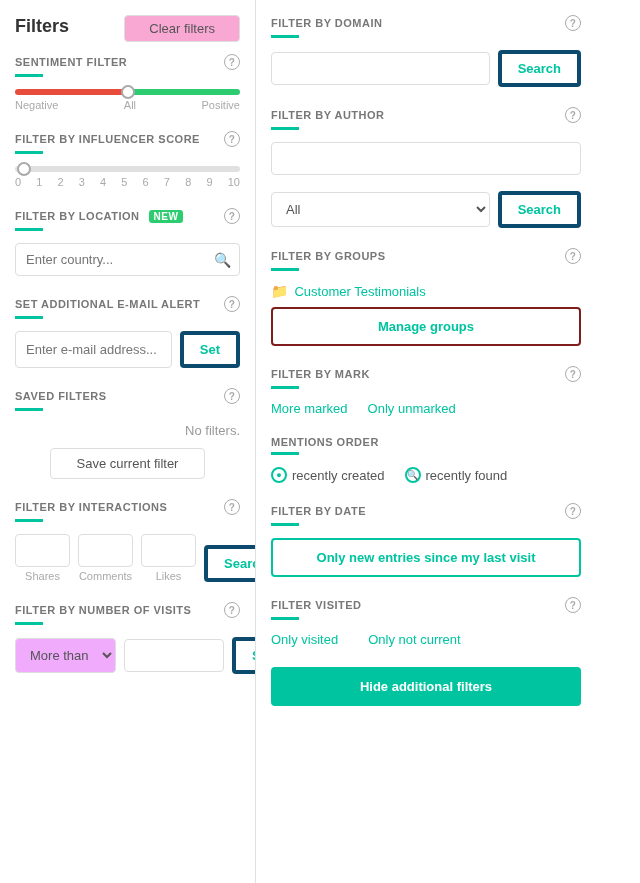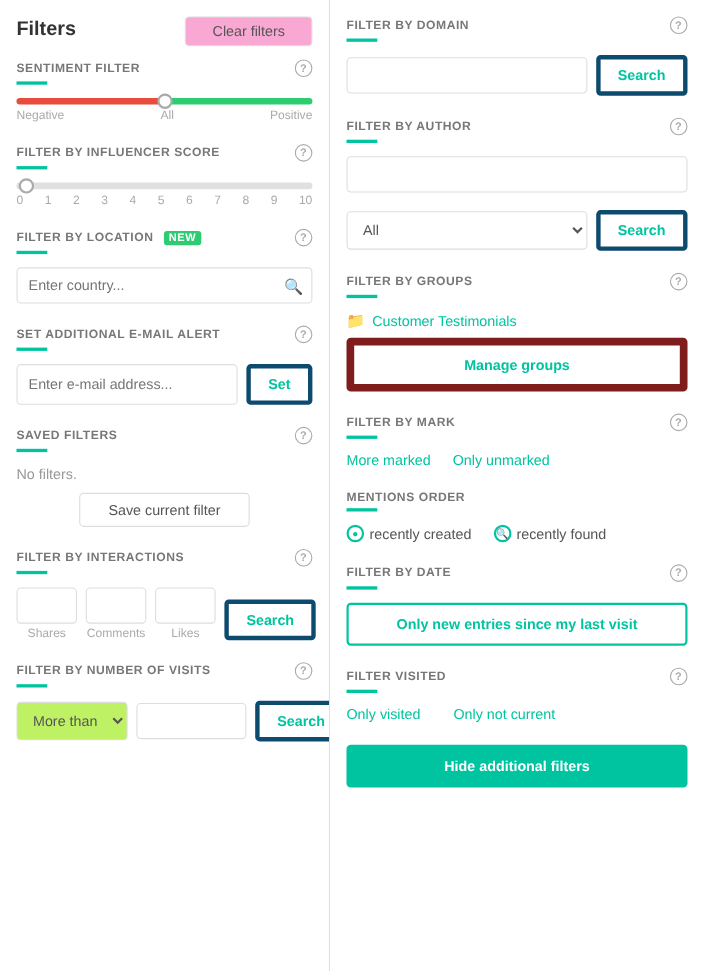--- a/index.html
+++ b/index.html
@@ -9,21 +9,21 @@
       color: #333;
       background: #fff;
       width: 640px;
       min-height: 883px;
       display: flex;
       flex-direction: row;
     }
 
     
     .left-panel {
-      width: 300px;
+      width: 256px;
       border-right: 1px solid #e0e0e0;
       padding: 15px;
       overflow-y: auto;
     }
 
     
     .right-panel {
       width: 340px;
       padding: 15px;
       overflow-y: auto;
@@ -184,21 +184,21 @@
       gap: 8px;
     }
 
     .email-row .text-input {
       flex: 1;
     }
 
     
     .no-filters-text {
       color: #999;
-      text-align: left;
+      text-align: right;
       margin: 10px 0;
       font-size: 13px;
     }
 
     .save-filter-btn {
       display: block;
       margin: 4px auto;
       background: #fff;
       border: 1px solid #ddd;
       color: #555;
@@ -244,21 +244,21 @@
       gap: 8px;
       align-items: center;
     }
 
     .select-input {
       padding: 8px 10px;
       border: 1px solid #ddd;
       border-radius: 4px;
       font-size: 13px;
       color: #555;
-      background: #bef264;
+      background: #f0abfc;
       cursor: pointer;
     }
 
     .visits-number-input {
       width: 100px;
       padding: 8px 10px;
       border: 1px solid #ddd;
       border-radius: 4px;
       font-size: 13px;
       color: #555;
@@ -328,21 +328,21 @@
 
     .folder-icon {
       font-size: 14px;
       color: #00c4a0;
     }
 
     .manage-groups-btn {
       display: block;
       width: 100%;
       background: #fff;
-      border: 7px solid #7f1d1d;
+      border: 2px solid #7f1d1d;
       color: #00c4a0;
       padding: 10px;
       border-radius: 4px;
       cursor: pointer;
       font-size: 13px;
       text-align: center;
       font-weight: bold;
     }
 
     

